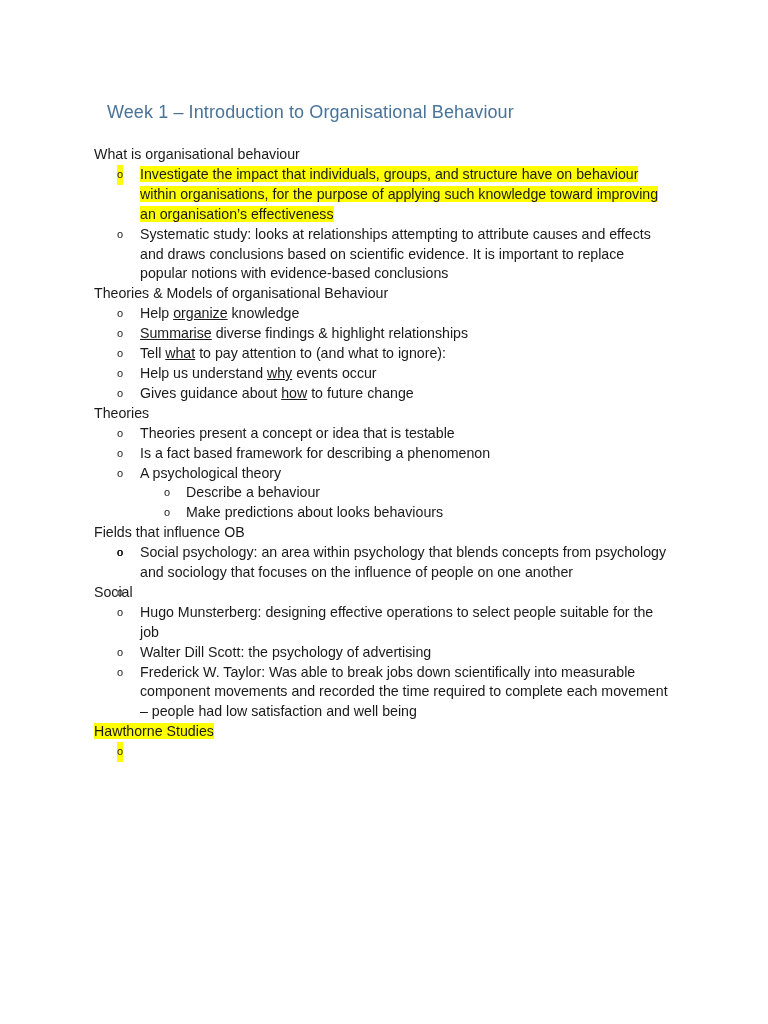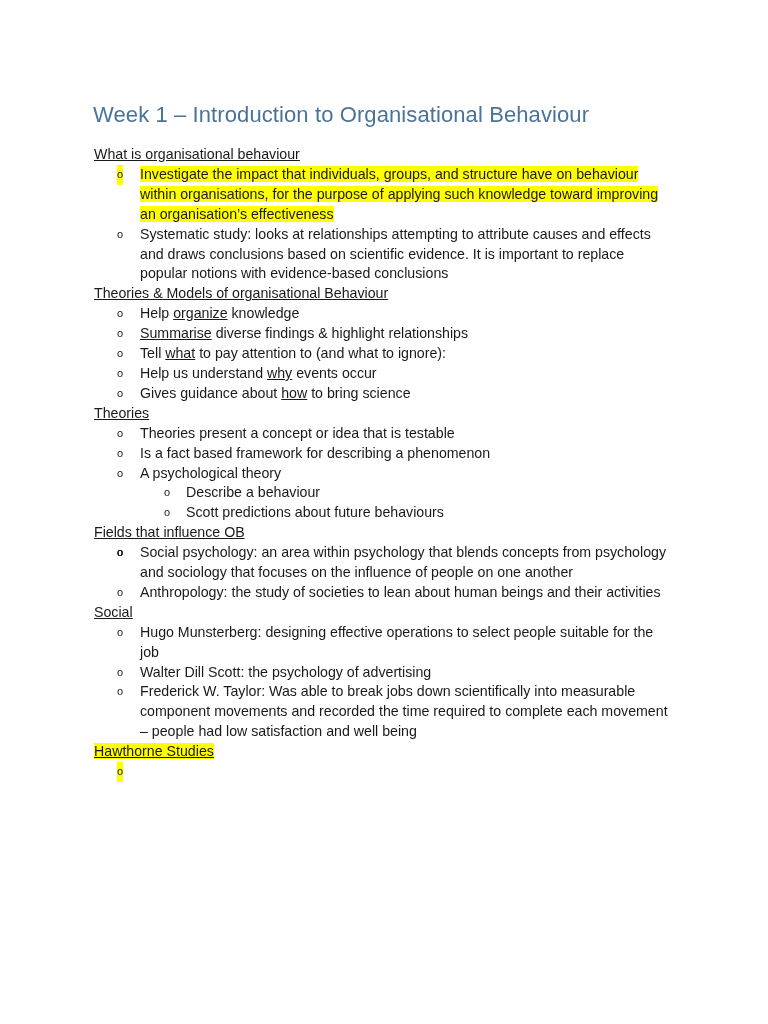--- a/index.html
+++ b/index.html
@@ -1,20 +1,20 @@
 <!DOCTYPE html>
 <html><head>
 <meta charset="utf-8">
 <style>
   html, body { margin:0; padding:0; background:#ffffff; }
   body { width:768px; height:1024px; position:relative; overflow:hidden; font-family:"Liberation Sans", sans-serif; color:#1a1a1a; }
   .page { position:absolute; left:0; top:0; width:768px; height:1024px; background:#fff; }
-  .title { position:absolute; left:93px; top:102px; font-size:22px; color:#4a7399; letter-spacing:0.1px; white-space:nowrap; }
+  .title { position:absolute; left:107px; top:102px; font-size:18px; color:#4a7399; letter-spacing:0.1px; white-space:nowrap; }
   .body { position:absolute; left:94px; top:145px; width:600px; font-size:14.2px; line-height:19.9px; }
-  .heading { white-space:nowrap;text-decoration:underline; }
+  .heading { white-space:nowrap; }
   .item { position:relative; padding-left:46px; width:530px; }
   .item.l2 { padding-left:92px; width:484px; }
   .bullet { position:absolute; left:23px; top:0; font-size:11px; }
   .item.l2 .bullet { left:70px; }
   .hl { background:#ffff00; }
   .u { text-decoration:underline; }
 </style>
 </head>
 <body>
 
@@ -45,21 +45,21 @@
     <div class="item">
       <span class="bullet">o</span>
       <span>Tell </span><span class="u">what</span><span> to pay attention to (and what to ignore):</span>
     </div>
     <div class="item">
       <span class="bullet">o</span>
       <span>Help us understand </span><span class="u">why</span><span> events occur</span>
     </div>
     <div class="item">
       <span class="bullet">o</span>
-      <span>Gives guidance about </span><span class="u">how</span><span> to bring science</span>
+      <span>Gives guidance about </span><span class="u">how</span><span> to future change</span>
     </div>
 
     <div class="heading">Theories</div>
     <div class="item">
       <span class="bullet">o</span>
       <span>Theories present a concept or idea that is testable</span>
     </div>
     <div class="item">
       <span class="bullet">o</span>
       <span>Is a fact based framework for describing a phenomenon</span>
@@ -67,37 +67,36 @@
     <div class="item">
       <span class="bullet">o</span>
       <span>A psychological theory</span>
     </div>
     <div class="item l2">
       <span class="bullet">o</span>
       <span>Describe a behaviour</span>
     </div>
     <div class="item l2">
       <span class="bullet">o</span>
-      <span>Scott predictions about future behaviours</span>
+      <span>Make predictions about looks behaviours</span>
     </div>
 
     <div class="heading">Fields that influence OB</div>
     <div class="item">
       <span class="bullet">o</span>
     </div>
     <div class="item">
       <span class="bullet">o</span>
     </div>
     <div class="item">
       <span class="bullet">o</span>
       <span>Social psychology: an area within psychology that blends concepts from psychology and sociology that focuses on the influence of people on one another</span>
     </div>
     <div class="item">
       <span class="bullet">o</span>
-      <span>Anthropology: the study of societies to lean about human beings and their activities</span>
     </div>
 
     <div class="heading">Social</div>
     <div class="item">
       <span class="bullet">o</span>
       <span>Hugo Munsterberg: designing effective operations to select people suitable for the job</span>
     </div>
     <div class="item">
       <span class="bullet">o</span>
       <span>Walter Dill Scott: the psychology of advertising</span>

